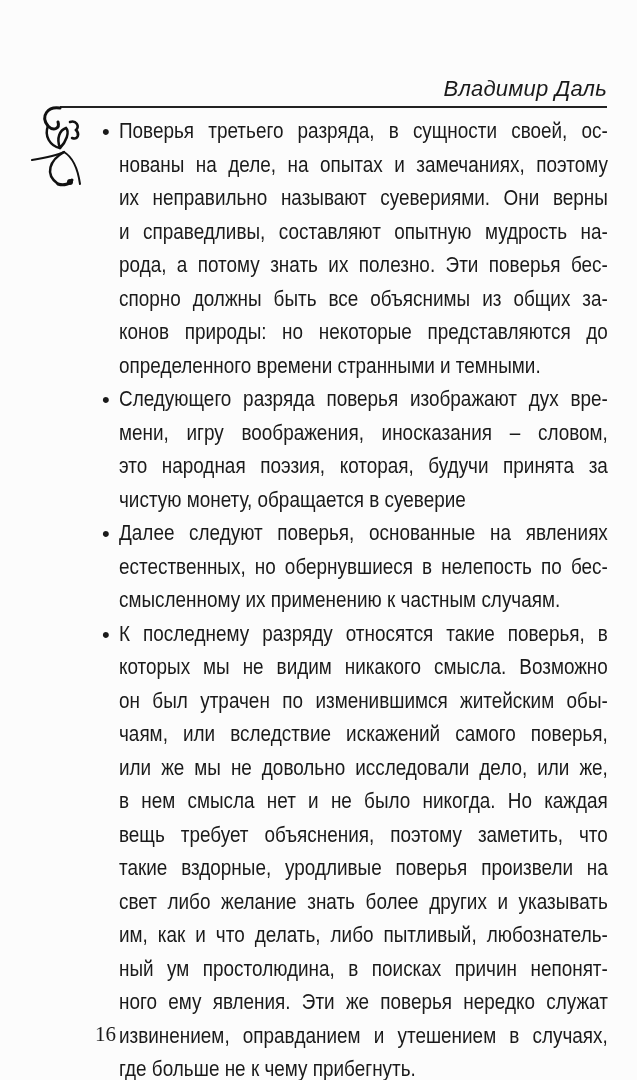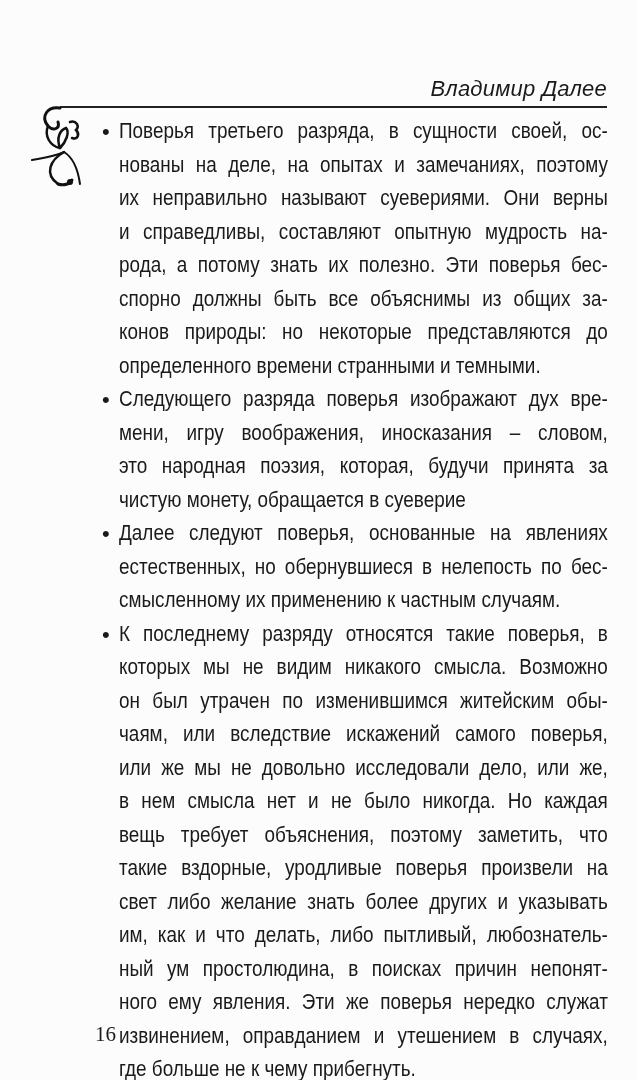--- a/index.html
+++ b/index.html
@@ -15,21 +15,21 @@
   .line { display:block; font-size:21.5px; line-height:33.5px; height:33.5px; white-space:nowrap;
           text-align:justify; text-align-last:justify; transform:scaleX(0.88); transform-origin:left center;
           width:113.6%; }
   .line.last { text-align-last:left; }
   .page-number { position:absolute; left:95px; top:1022px; font-family:Liberation Serif, serif;
                  font-size:21px; }
 </style>
 </head>
 <body>
 
-<div class="running-head">Владимир Далее</div>
+<div class="running-head">Владимир Даль</div>
 <div class="rule"></div>
 
 <svg class="ornament" viewBox="0 0 62 88">
   <g fill="none" stroke="#111" stroke-linecap="round">
     <path d="M30 6 C18 4 10 14 18 24 C24 30 30 26 28 20" stroke-width="3"></path>
     <path d="M18 24 C14 34 20 44 30 46" stroke-width="2.5"></path>
     <path d="M30 46 C26 36 30 28 36 26 C40 30 36 40 30 46" stroke-width="2.5"></path>
     <path d="M40 20 C46 18 50 24 46 28 C50 32 48 38 42 36" stroke-width="2.5"></path>
     <path d="M2 58 C14 56 26 54 34 50" stroke-width="2"></path>
     <path d="M34 50 C20 58 14 72 28 82" stroke-width="2.5"></path>

